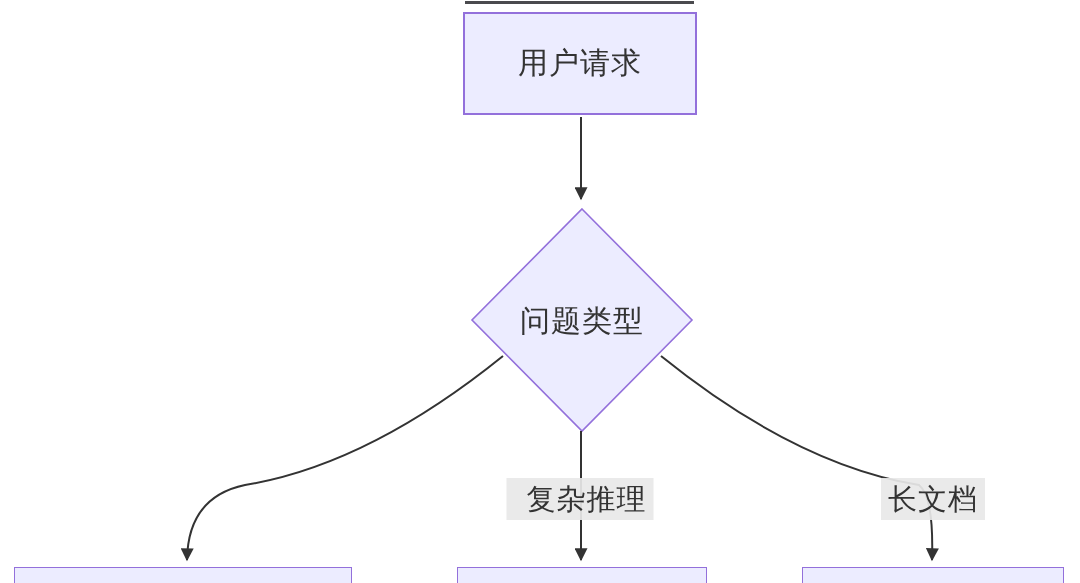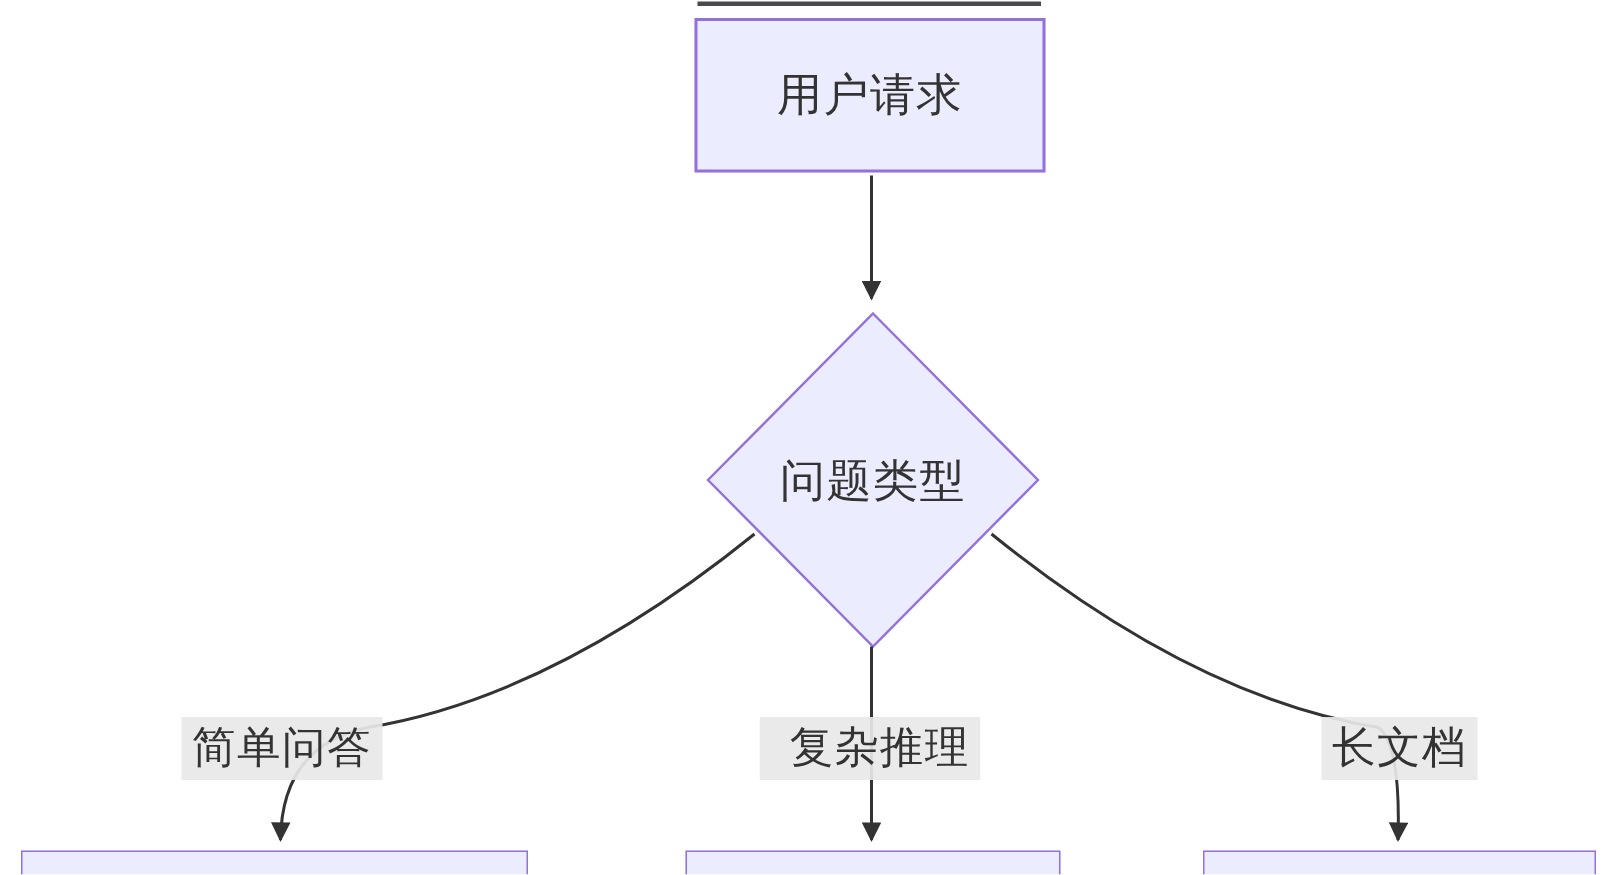--- a/index.html
+++ b/index.html
@@ -109,21 +109,20 @@
 
     <path d="M 661 356 Q 796 465 919 485 Q 934 497 932 560" fill="none" stroke="#333333" stroke-width="2" marker-end="url(#arrowhead)"></path>
   </svg>
 
   <div class="node-rect node-top">
     <span>用户请求</span>
   </div>
 
   <div class="diamond-label">问题类型</div>
 
-  <div class="edge-label l1">简单问答</div>
   <div class="edge-label l2">复杂推理</div>
   <div class="edge-label l3">长文档</div>
 
   <div class="node-rect node-bottom b1"></div>
   <div class="node-rect node-bottom b2"></div>
   <div class="node-rect node-bottom b3"></div>
 
 </div>
 
 </body></html>

